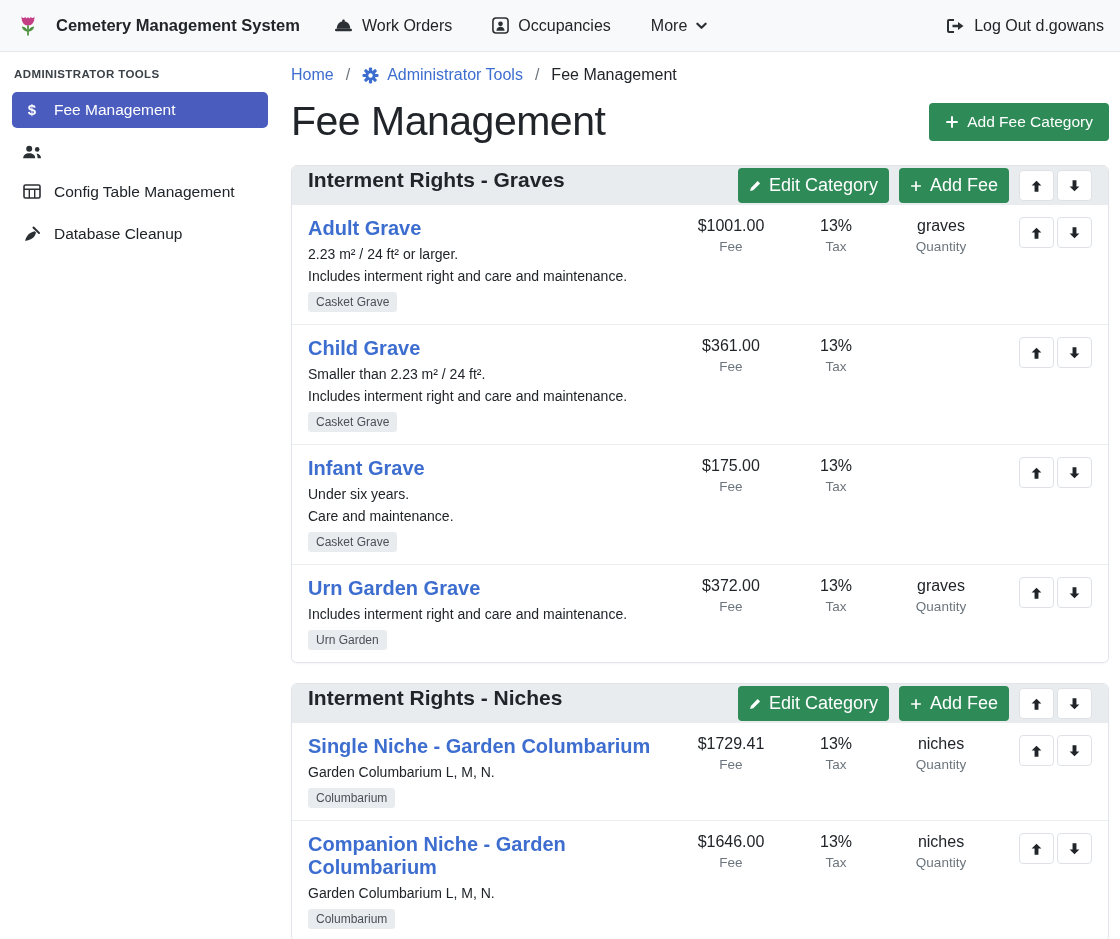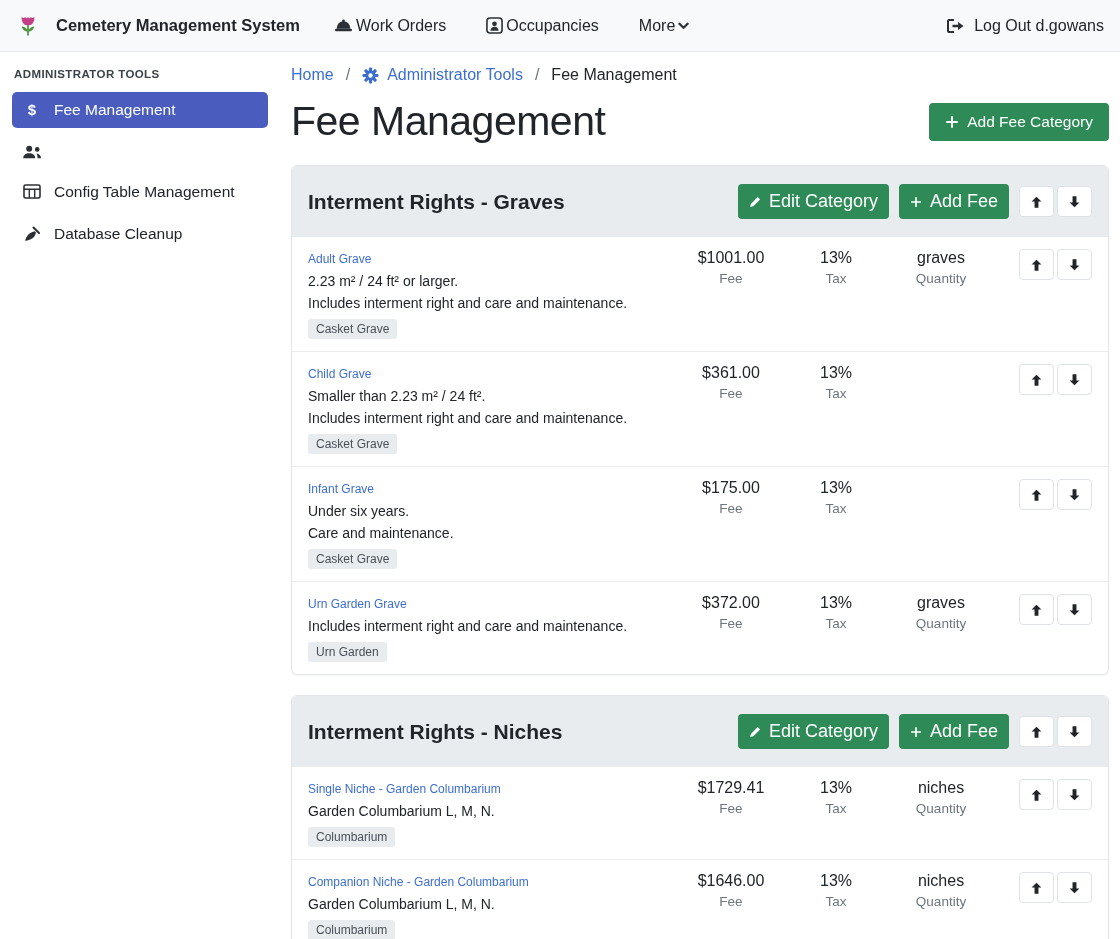--- a/index.html
+++ b/index.html
@@ -11,21 +11,21 @@
 html,body{margin:0;padding:0}
 body{width:1120px;height:939px;overflow:hidden;background:#fff;color:var(--text-dark);
   font-family:"Liberation Sans","DejaVu Sans",sans-serif;font-size:16px}
 svg{display:block}
 
 
 .navbar{height:52px;background:var(--navbar-bg);border-bottom:1px solid #e4e7ea;
   display:flex;align-items:center;padding:0 16px;gap:34px}
 .brand{display:flex;align-items:center;gap:16px;font-weight:700;font-size:16.5px;cursor:pointer}
 .nav-links{display:flex;align-items:center;gap:40px}
-.nav-item{display:flex;align-items:center;gap:3px;cursor:pointer;color:var(--text-dark)}
+.nav-item{display:flex;align-items:center;gap:9px;cursor:pointer;color:var(--text-dark)}
 .logout{margin-left:auto;display:flex;align-items:center;gap:9px;cursor:pointer;color:var(--text-dark)}
 
 
 .layout{display:flex;align-items:flex-start}
 .sidebar{width:280px;flex-shrink:0;padding:16px 12px}
 .sidebar-heading{font-size:11.5px;font-weight:700;letter-spacing:.4px;color:#3b4248;margin:0 2px 12px}
 .side-item{display:flex;align-items:flex-start;gap:12px;padding:8px 10px;margin-bottom:6px;
   border-radius:5px;font-size:15.5px;line-height:1.3;cursor:pointer;color:var(--text-dark)}
 .side-item .s-ico{width:20px;flex-shrink:0;display:flex;justify-content:center;margin-top:2px}
 .side-item.active{background:var(--accent-blue);color:#fff}
@@ -43,31 +43,31 @@
 .page-head{display:flex;align-items:center;justify-content:space-between;margin-top:14px}
 h1{margin:0;font-size:41px;font-weight:500;letter-spacing:-.5px}
 .btn{border:none;cursor:pointer;font-family:inherit}
 .btn-green{background:var(--green);color:#fff;border-radius:4px;display:inline-flex;align-items:center;gap:8px}
 .btn-lg{font-size:15.5px;padding:10px 16px}
 .btn-sm{font-size:18px;padding:7px 11px}
 
 
 .card{border:1px solid #e1e5e9;border-radius:6px;margin-top:20px;overflow:hidden;
   box-shadow:0 1px 2px rgba(0,0,0,.04)}
-.card-header{background:var(--header-bg);display:flex;align-items:center;padding:18px 16px}
+.card-header{background:var(--header-bg);display:flex;padding:2px 16px}
 .card-title{margin:0;font-size:21px;font-weight:600}
 .header-actions{margin-left:auto;display:flex;align-items:center;gap:10px}
 .arrow-group{display:flex;gap:3px}
 .btn-arrow{width:35px;height:31px;background:#fff;border:1px solid var(--border);border-radius:4px;
   display:flex;align-items:center;justify-content:center;cursor:pointer;padding:0}
 
 
 .fee-row{display:grid;grid-template-columns:1fr 118px 92px 118px 92px;padding:12px 16px;align-items:start}
 .fee-row + .fee-row{border-top:1px solid #ebedef}
-.fee-name{display:inline-block;color:var(--link-blue);font-weight:400;font-size:12px;text-decoration:none;cursor:pointer}
+.fee-name{display:inline-block;color:var(--link-blue);font-weight:700;font-size:20px;text-decoration:none;cursor:pointer}
 .fee-desc{font-size:14px;margin-top:6px}
 .badge{display:inline-block;background:var(--badge-bg);color:#495057;font-size:12px;
   padding:3px 8px;border-radius:3px;margin-top:8px}
 .stat{text-align:center}
 .stat-value{font-size:16px}
 .stat-label{font-size:13.5px;color:var(--text-muted);margin-top:4px}
 .row-arrows{justify-self:end}
 </style>
 </head>
 <body>

